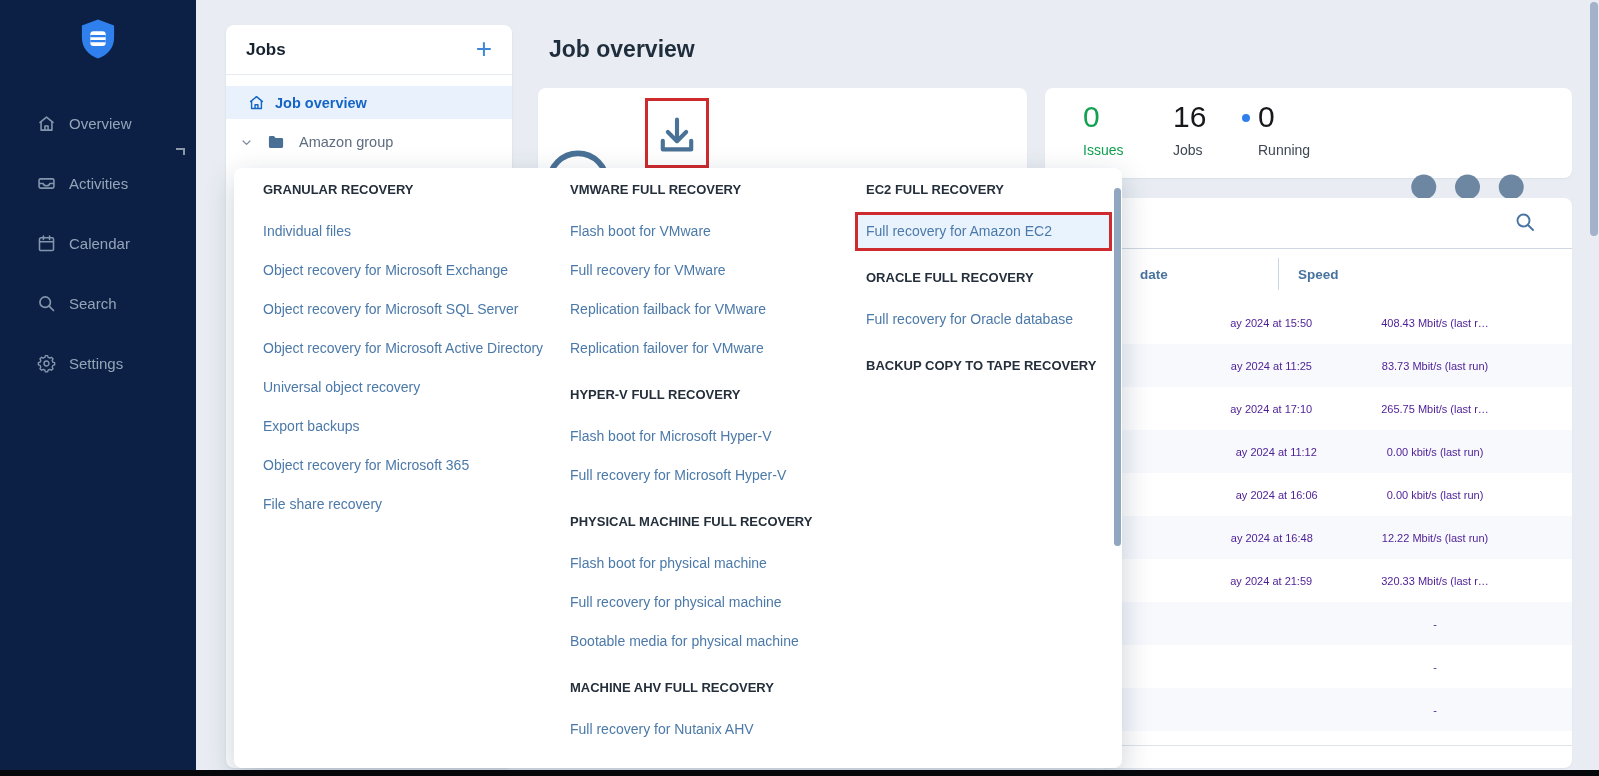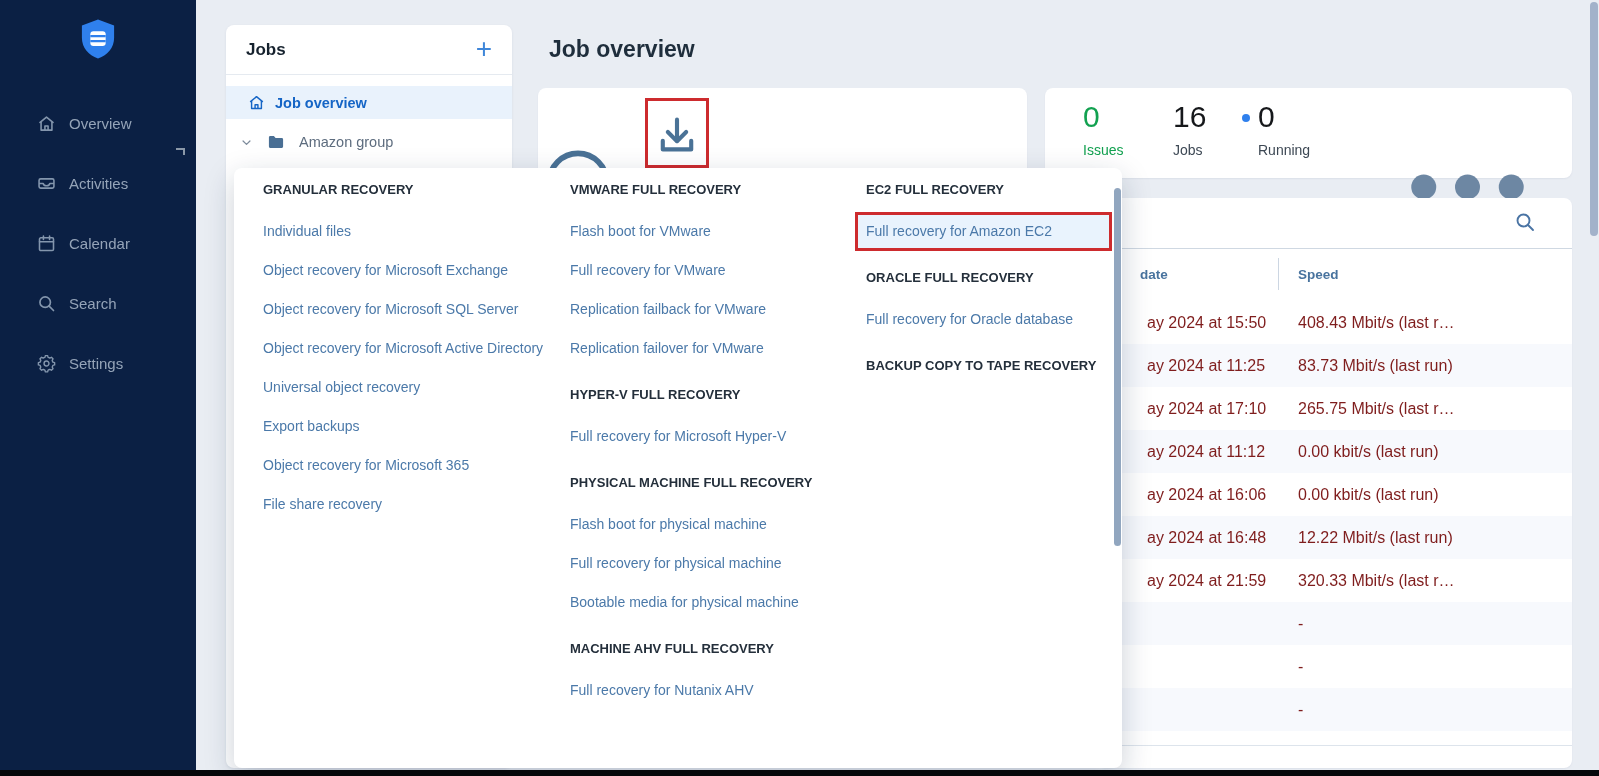--- a/index.html
+++ b/index.html
@@ -68,21 +68,21 @@
   
   .table-card { position:absolute; left:1098px; top:198px; width:474px; height:570px; background:#fff;
                 border-radius:8px; box-shadow:0 1px 2px rgba(16,40,80,.06); z-index:2; overflow:hidden; }
   .tc-search { position:absolute; left:415px; top:12px; width:24px; height:24px; color:#4a74a4; cursor:pointer; }
   .tc-topline { position:absolute; left:0; top:50px; width:474px; border-top:1px solid #cfd8e2; }
   .tc-h { position:absolute; top:69px; font-size:13.5px; font-weight:700; color:#48739e; cursor:pointer; }
   .tc-h-date { left:42px; }
   .tc-h-speed { left:200px; }
   .tc-sep { position:absolute; left:180px; top:60px; height:32px; border-left:1px solid #ccd6e2; }
   .tc-rows { position:absolute; left:0; top:103px; width:474px; }
-  .tc-row { height:43px; display:flex; align-items:center; font-size:16px; color:#7f1d1d; cursor:pointer; }
+  .tc-row { height:43px; display:flex; align-items:center; font-size:11px; color:#4c1d95; cursor:pointer;justify-content:center; }
   .tc-row:nth-child(even) { background:#f7f9fd; }
   .tc-cell-date { margin-left:49px; width:131px; flex:0 0 auto; }
   .tc-cell-speed { margin-left:20px; }
   .tc-footline { position:absolute; left:0; top:547px; width:474px; border-top:1px solid #dde4ec; }
 
   
   .dropdown { position:absolute; left:234px; top:168px; width:888px; height:600px; background:#fff;
               border-radius:8px; box-shadow:0 10px 30px rgba(15,35,70,.22); z-index:30; }
   .mcol { position:absolute; top:2px; }
   .mcol1 { left:29px; width:295px; }
@@ -381,20 +381,21 @@
     <div class="mi">File share recovery</div>
   </div>
 
   <div class="mcol mcol2">
     <div class="mh">VMWARE FULL RECOVERY</div>
     <div class="mi">Flash boot for VMware</div>
     <div class="mi">Full recovery for VMware</div>
     <div class="mi">Replication failback for VMware</div>
     <div class="mi">Replication failover for VMware</div>
     <div class="mh">HYPER-V FULL RECOVERY</div>
+    <div class="mi">Flash boot for Microsoft Hyper-V</div>
     <div class="mi">Full recovery for Microsoft Hyper-V</div>
     <div class="mh">PHYSICAL MACHINE FULL RECOVERY</div>
     <div class="mi">Flash boot for physical machine</div>
     <div class="mi">Full recovery for physical machine</div>
     <div class="mi">Bootable media for physical machine</div>
     <div class="mh">MACHINE AHV FULL RECOVERY</div>
     <div class="mi">Full recovery for Nutanix AHV</div>
   </div>
 
   <div class="mcol mcol3">

